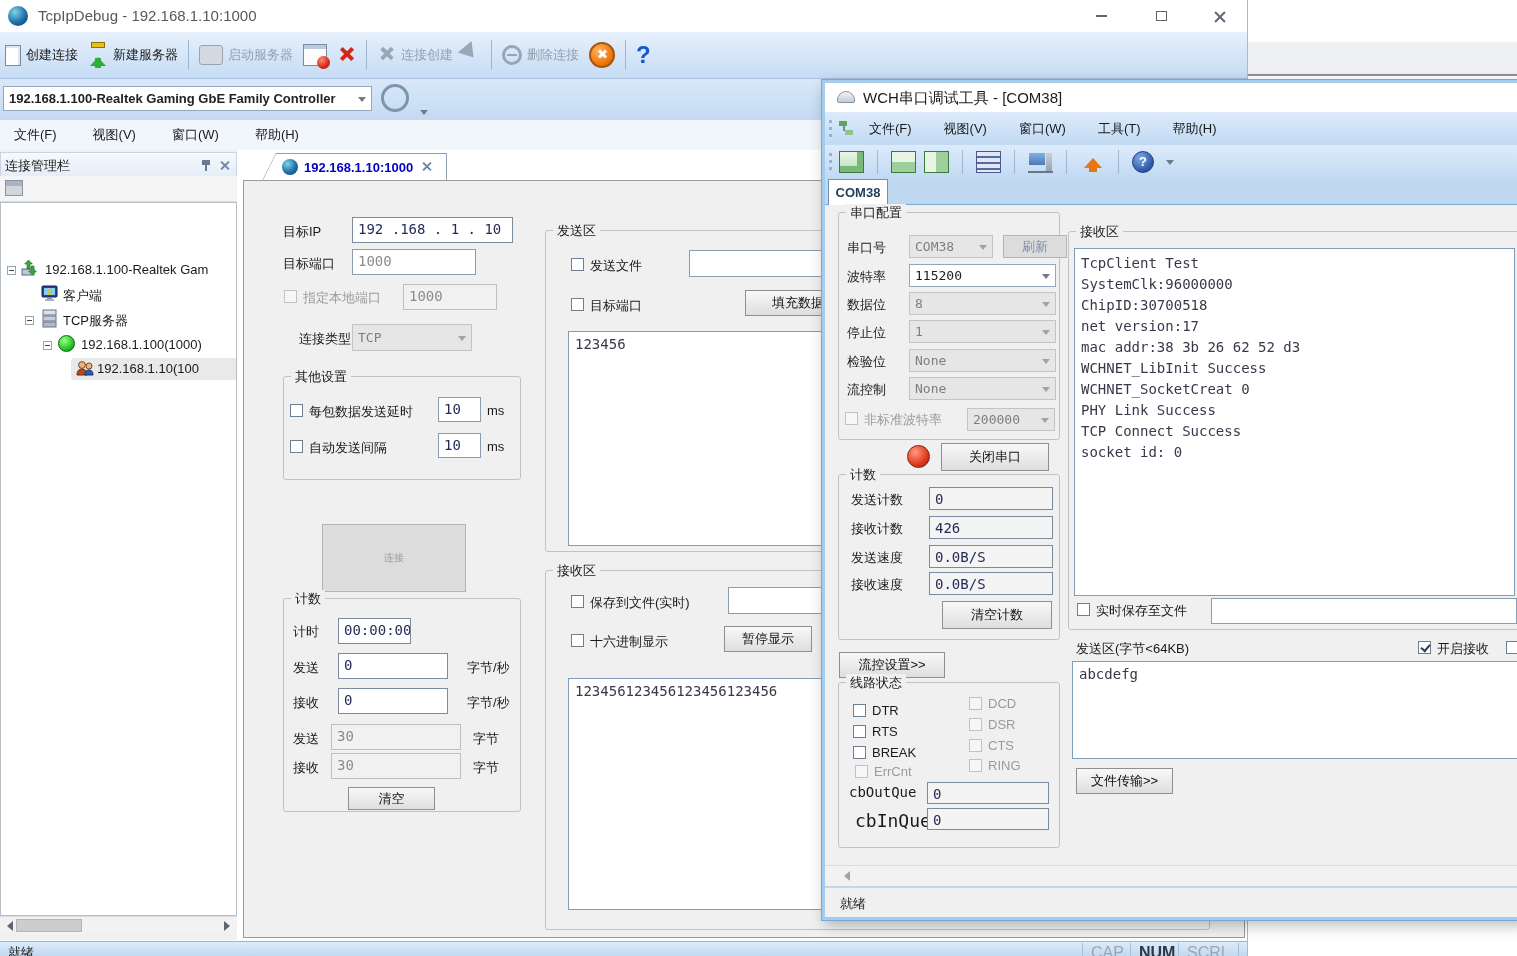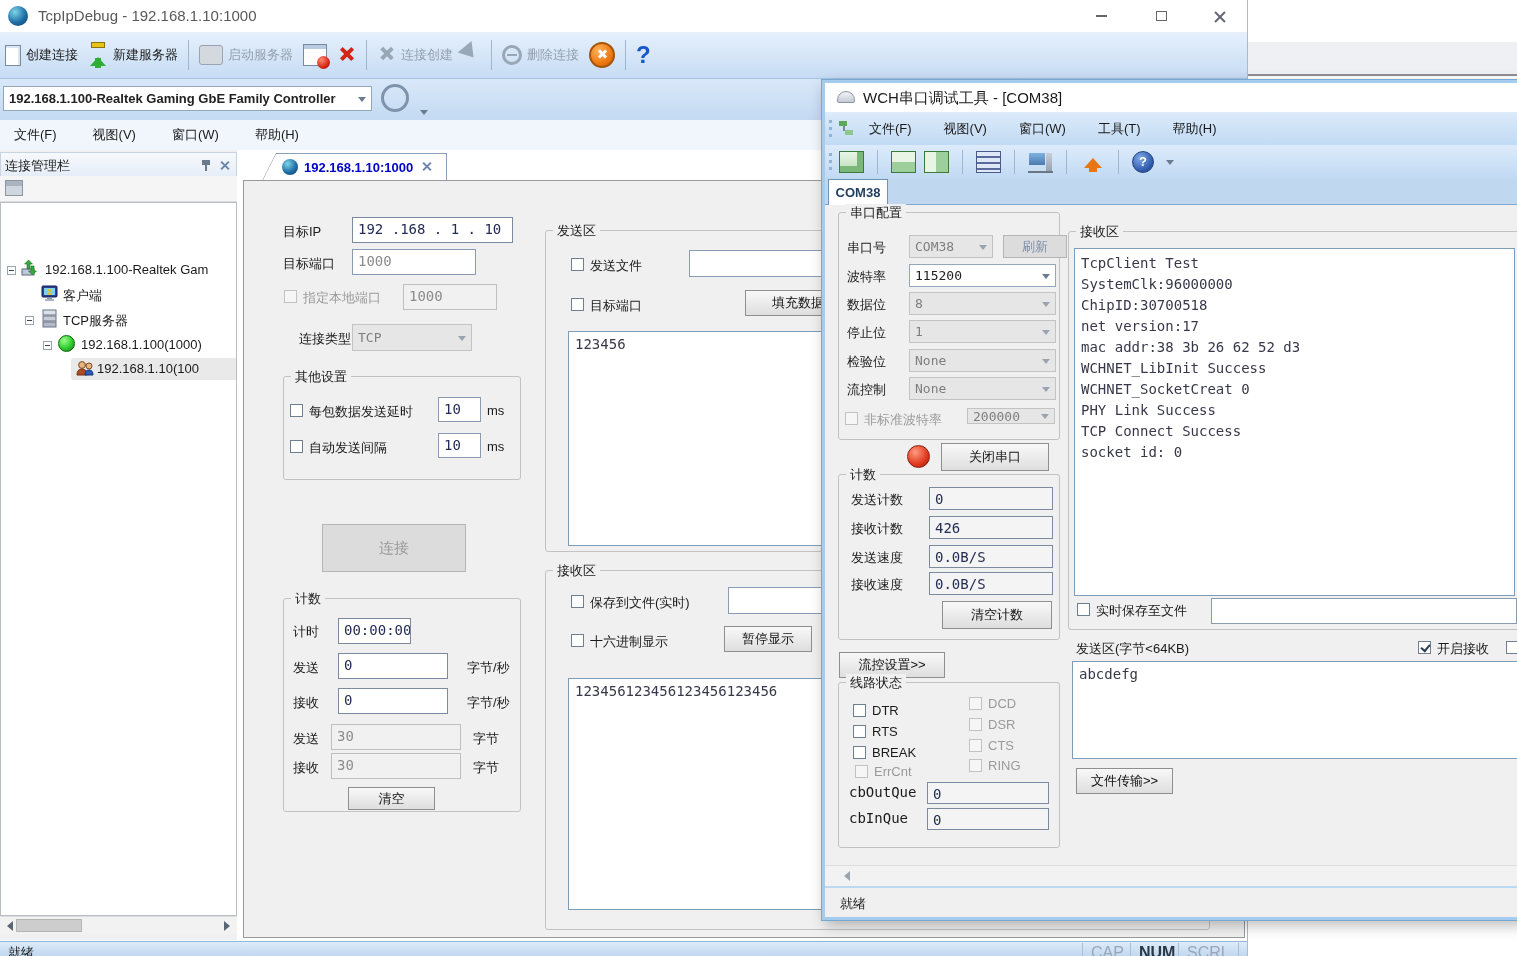--- a/index.html
+++ b/index.html
@@ -257,21 +257,21 @@
         <div class="field" style="left:154px;top:20px;width:43px;height:25px">10</div>
         <span class="lbl" style="left:203px;top:26px">ms</span>
         <div class="cb" style="left:6px;top:62px">
           <span class="cbx"></span>
           <span>自动发送间隔</span>
         </div>
         <div class="field" style="left:154px;top:56px;width:43px;height:25px">10</div>
         <span class="lbl" style="left:203px;top:62px">ms</span>
       </div>
 
-      <button class="btn grey" style="left:82px;top:374px;width:144px;height:48px;font-size:15px">连接</button>
+      <button class="btn grey" style="left:82px;top:374px;width:144px;height:68px;font-size:10px">连接</button>
 
       <div class="group" style="left:43px;top:448px;width:238px;height:214px">
         <span class="glabel">计数</span>
         <span class="lbl" style="left:9px;top:24px">计时</span>
         <div class="field sunk" style="left:54px;top:19px;width:73px;height:26px">00:00:00</div>
         <span class="lbl" style="left:9px;top:60px">发送</span>
         <div class="field sunk" style="left:54px;top:54px;width:110px;height:26px">0</div>
         <span class="lbl" style="left:183px;top:60px">字节/秒</span>
         <span class="lbl" style="left:9px;top:95px">接收</span>
         <div class="field sunk" style="left:54px;top:89px;width:110px;height:26px">0</div>
@@ -404,21 +404,21 @@
         </div>
         <span class="lbl" style="left:8px;top:168px">流控制</span>
         <div class="combo grey" style="left:70px;top:164px;width:147px;height:23px">
           <span>None</span>
             <span class="tri-dn"></span>
         </div>
         <div class="cb dis" style="left:6px;top:198px">
           <span class="cbx"></span>
           <span>非标准波特率</span>
         </div>
-        <div class="combo grey" style="left:128px;top:195px;width:88px;height:16px">
+        <div class="combo grey" style="left:128px;top:195px;width:88px;height:23px">
           <span>200000</span>
             <span class="tri-dn"></span>
         </div>
       </div>
 
       <span class="led" style="left:82px;top:240px;width:23px;height:23px;background:radial-gradient(circle at 35% 30%,#ff9a80,#e0391e 60%,#9e1c0c);border:1px solid #8e1a0a"></span>
       <button class="btn" style="left:116px;top:238px;width:108px;height:28px">关闭串口</button>
 
       <div class="group" style="left:13px;top:269px;width:222px;height:166px">
         <span class="glabel">计数</span>
@@ -464,21 +464,21 @@
         <div class="cb dis" style="left:130px;top:55px">
             <span class="cbx"></span>
             <span>CTS</span>
           </div>
         <div class="cb dis" style="left:130px;top:75px">
             <span class="cbx"></span>
             <span>RING</span>
           </div>
         <span class="lbl mono" style="left:10px;top:101px;font-size:14px">cbOutQue</span>
         <div class="field sunk" style="left:88px;top:99px;width:122px;height:22px;background:#f4f4f4">0</div>
-        <span class="lbl mono" style="left:10px;top:127px;font-size:14px">cbInQue</span>
+        <span class="lbl mono" style="left:16px;top:127px;font-size:18px">cbInQue</span>
         <div class="field sunk" style="left:88px;top:125px;width:122px;height:22px;background:#f4f4f4">0</div>
       </div>
 
       <div class="group" style="left:243px;top:26px;width:452px;height:399px">
         <span class="glabel">接收区</span>
         <div class="ta" style="left:5px;top:16px;width:441px;height:348px">
           <div class="ln">TcpClient Test</div>
           <div class="ln">SystemClk:96000000</div>
           <div class="ln">ChipID:30700518</div>
           <div class="ln">net version:17</div>

